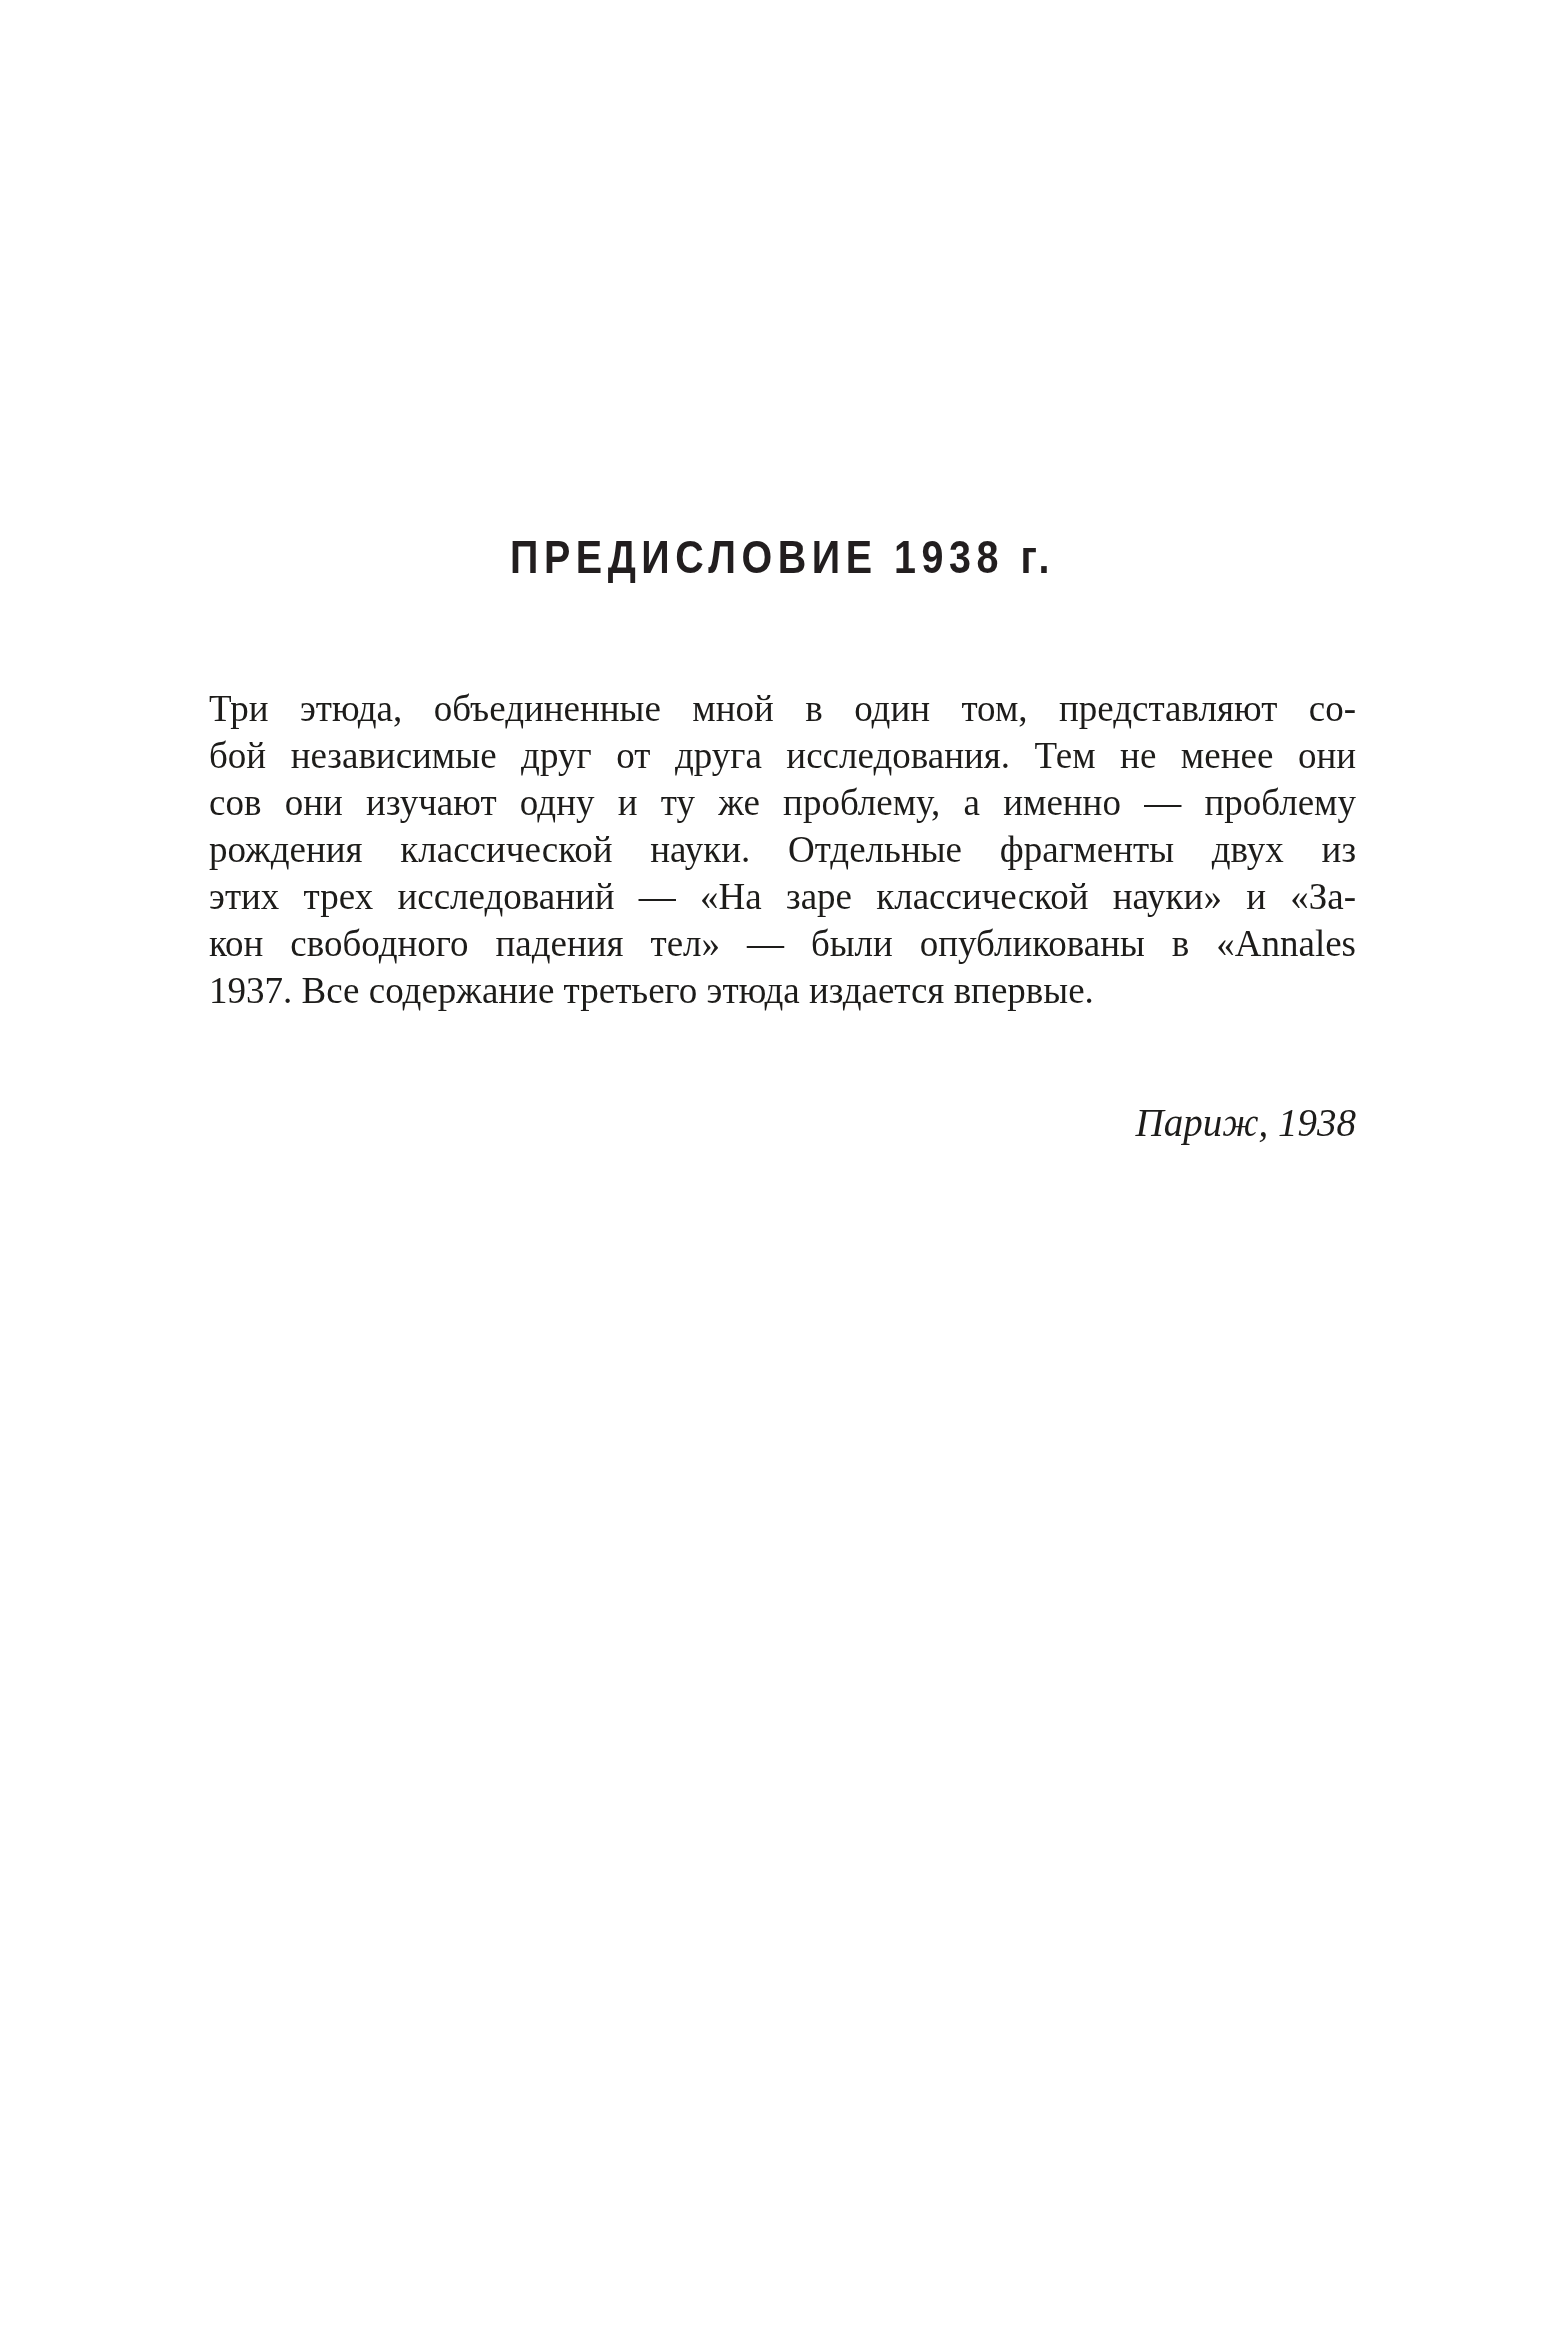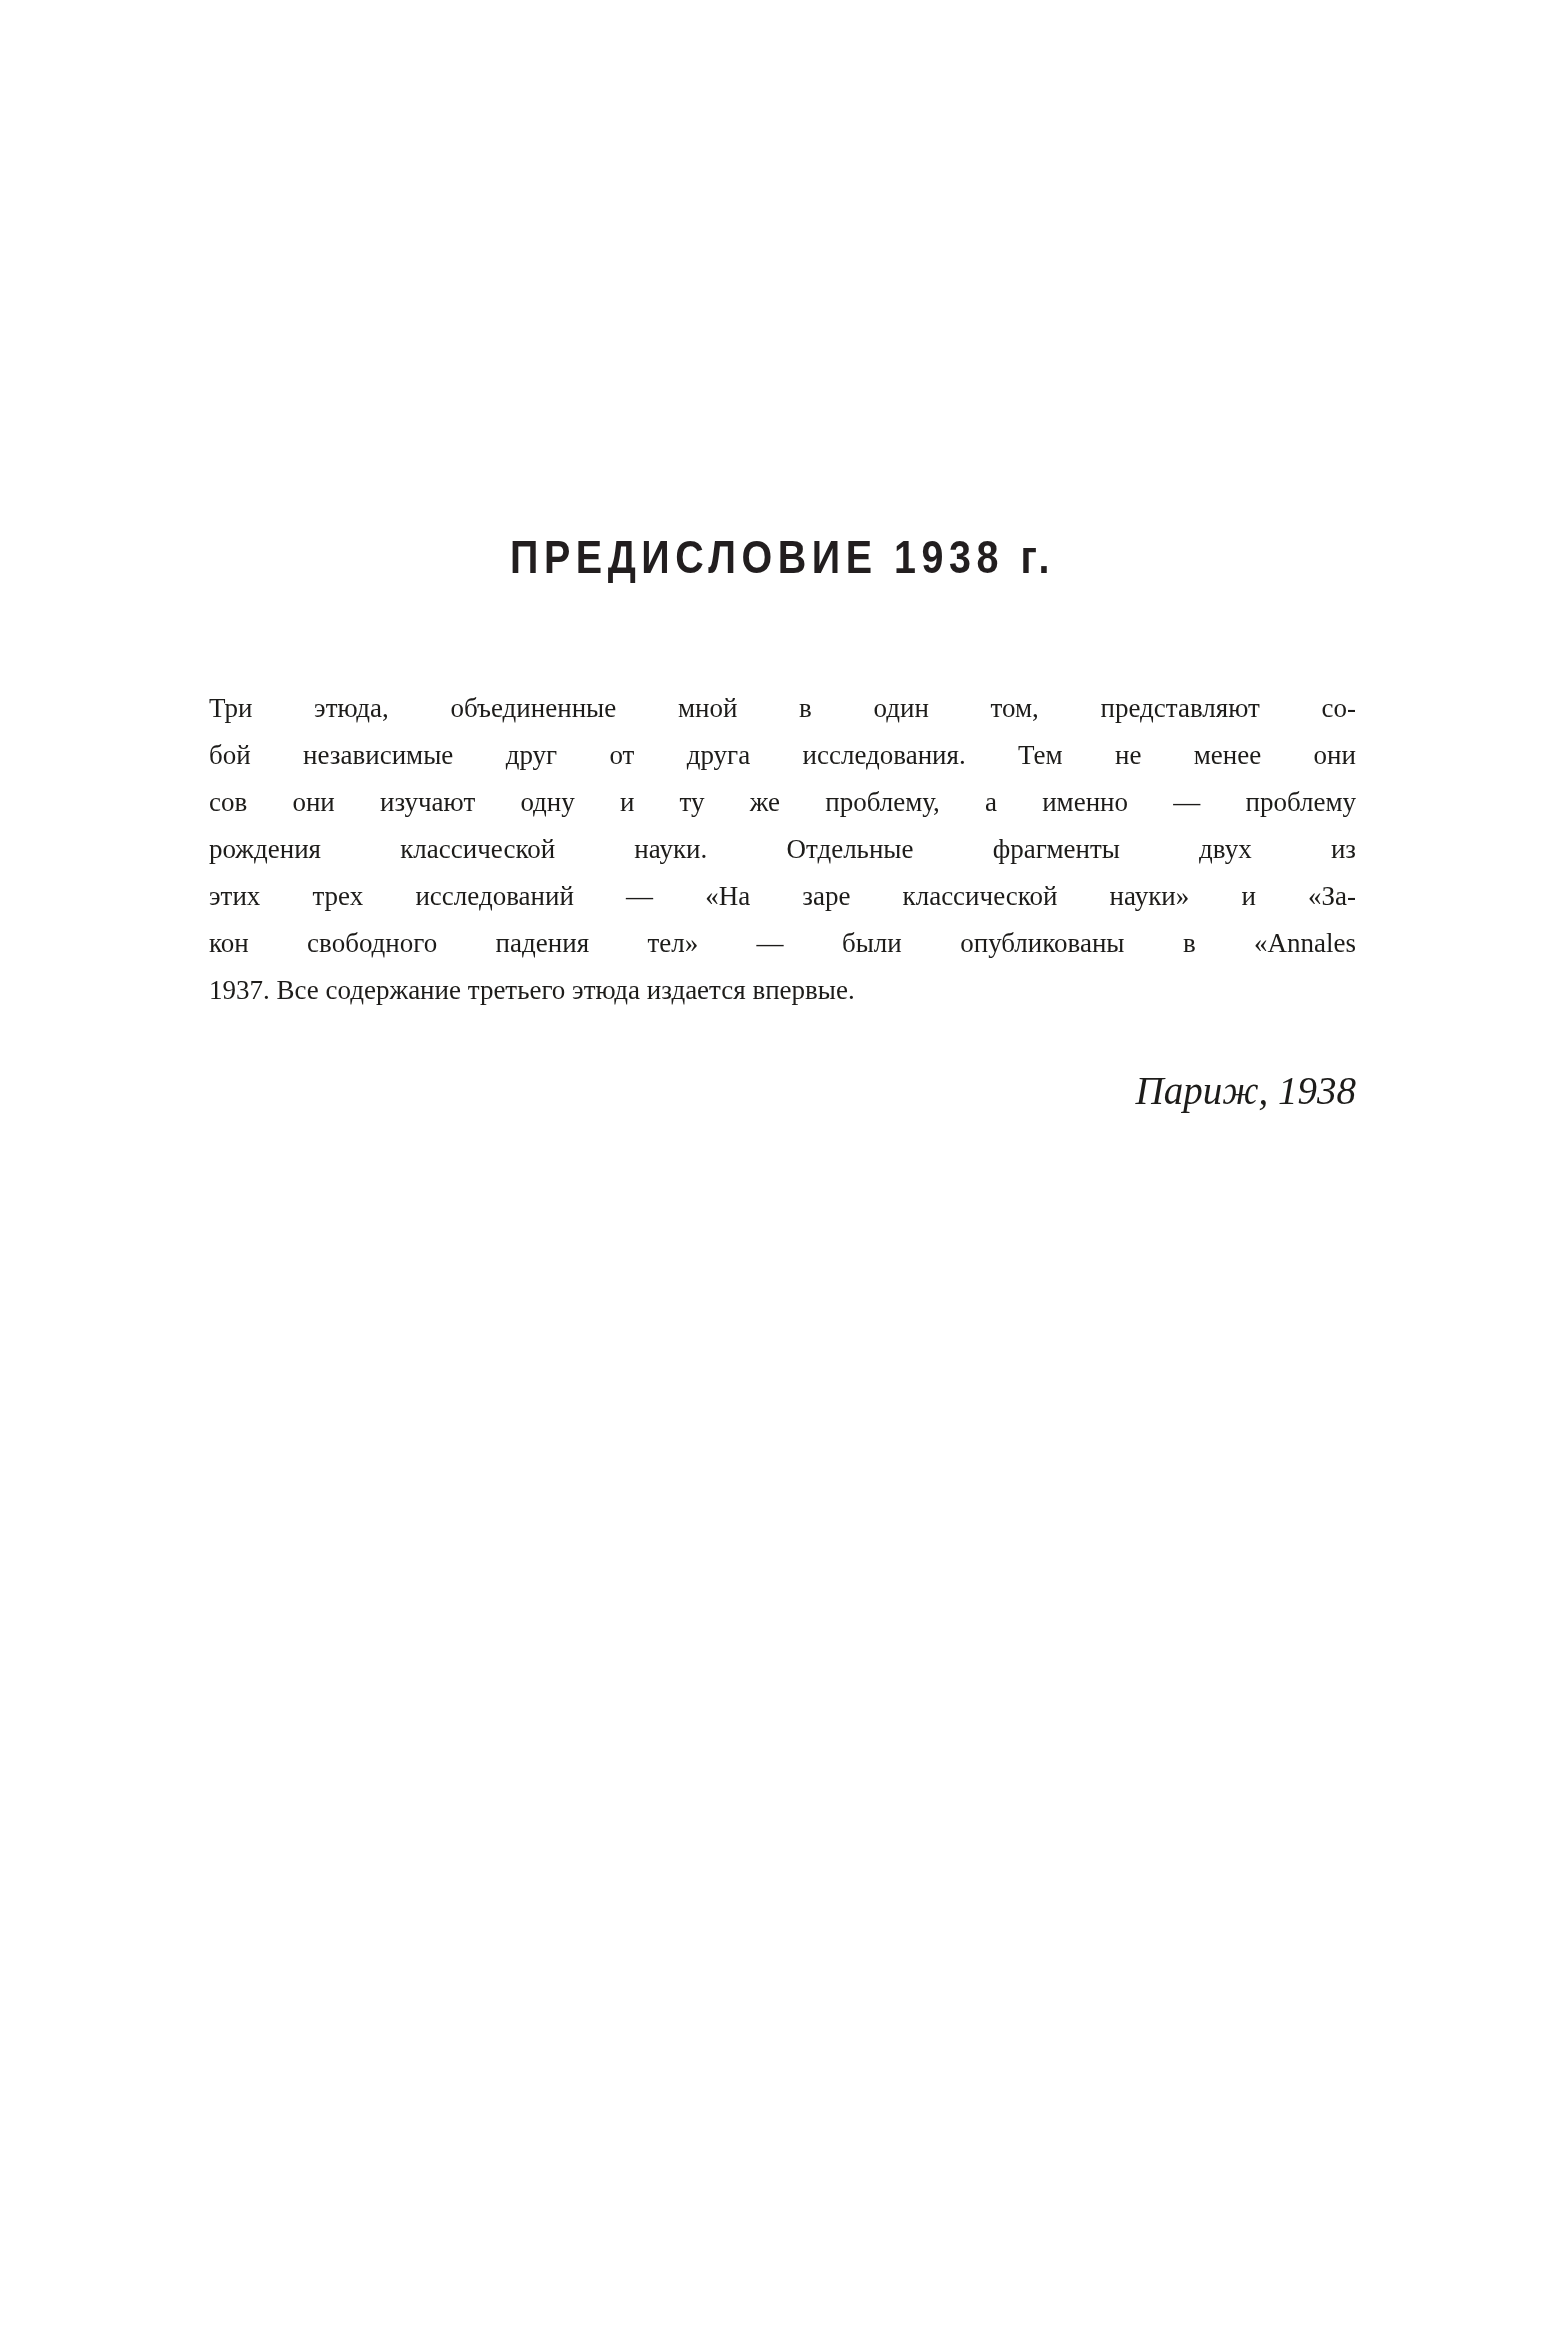--- a/index.html
+++ b/index.html
@@ -37,33 +37,33 @@
     letter-spacing: 0.14em;
     text-align: center;
     color: var(--heading-color);
     transform: scaleX(0.84);
     white-space: nowrap;
   }
   .paragraph {
     margin: 0;
   }
   .para-line {
-    font-size: 27px;
+    font-size: 37px;
     line-height: 47px;
     color: var(--body-color);
     text-align: justify;
     text-align-last: justify;
     white-space: normal;
   }
   .para-line.final {
     text-align: center;
     text-align-last: left;
   }
   .signature {
-    margin-top: 53px;
+    margin-top: 85px;
     font-size: 39px;
     line-height: 47px;
     font-style: italic;
     text-align: right;
     color: var(--body-color);
   }
 </style>
 </head>
 <body>
 

